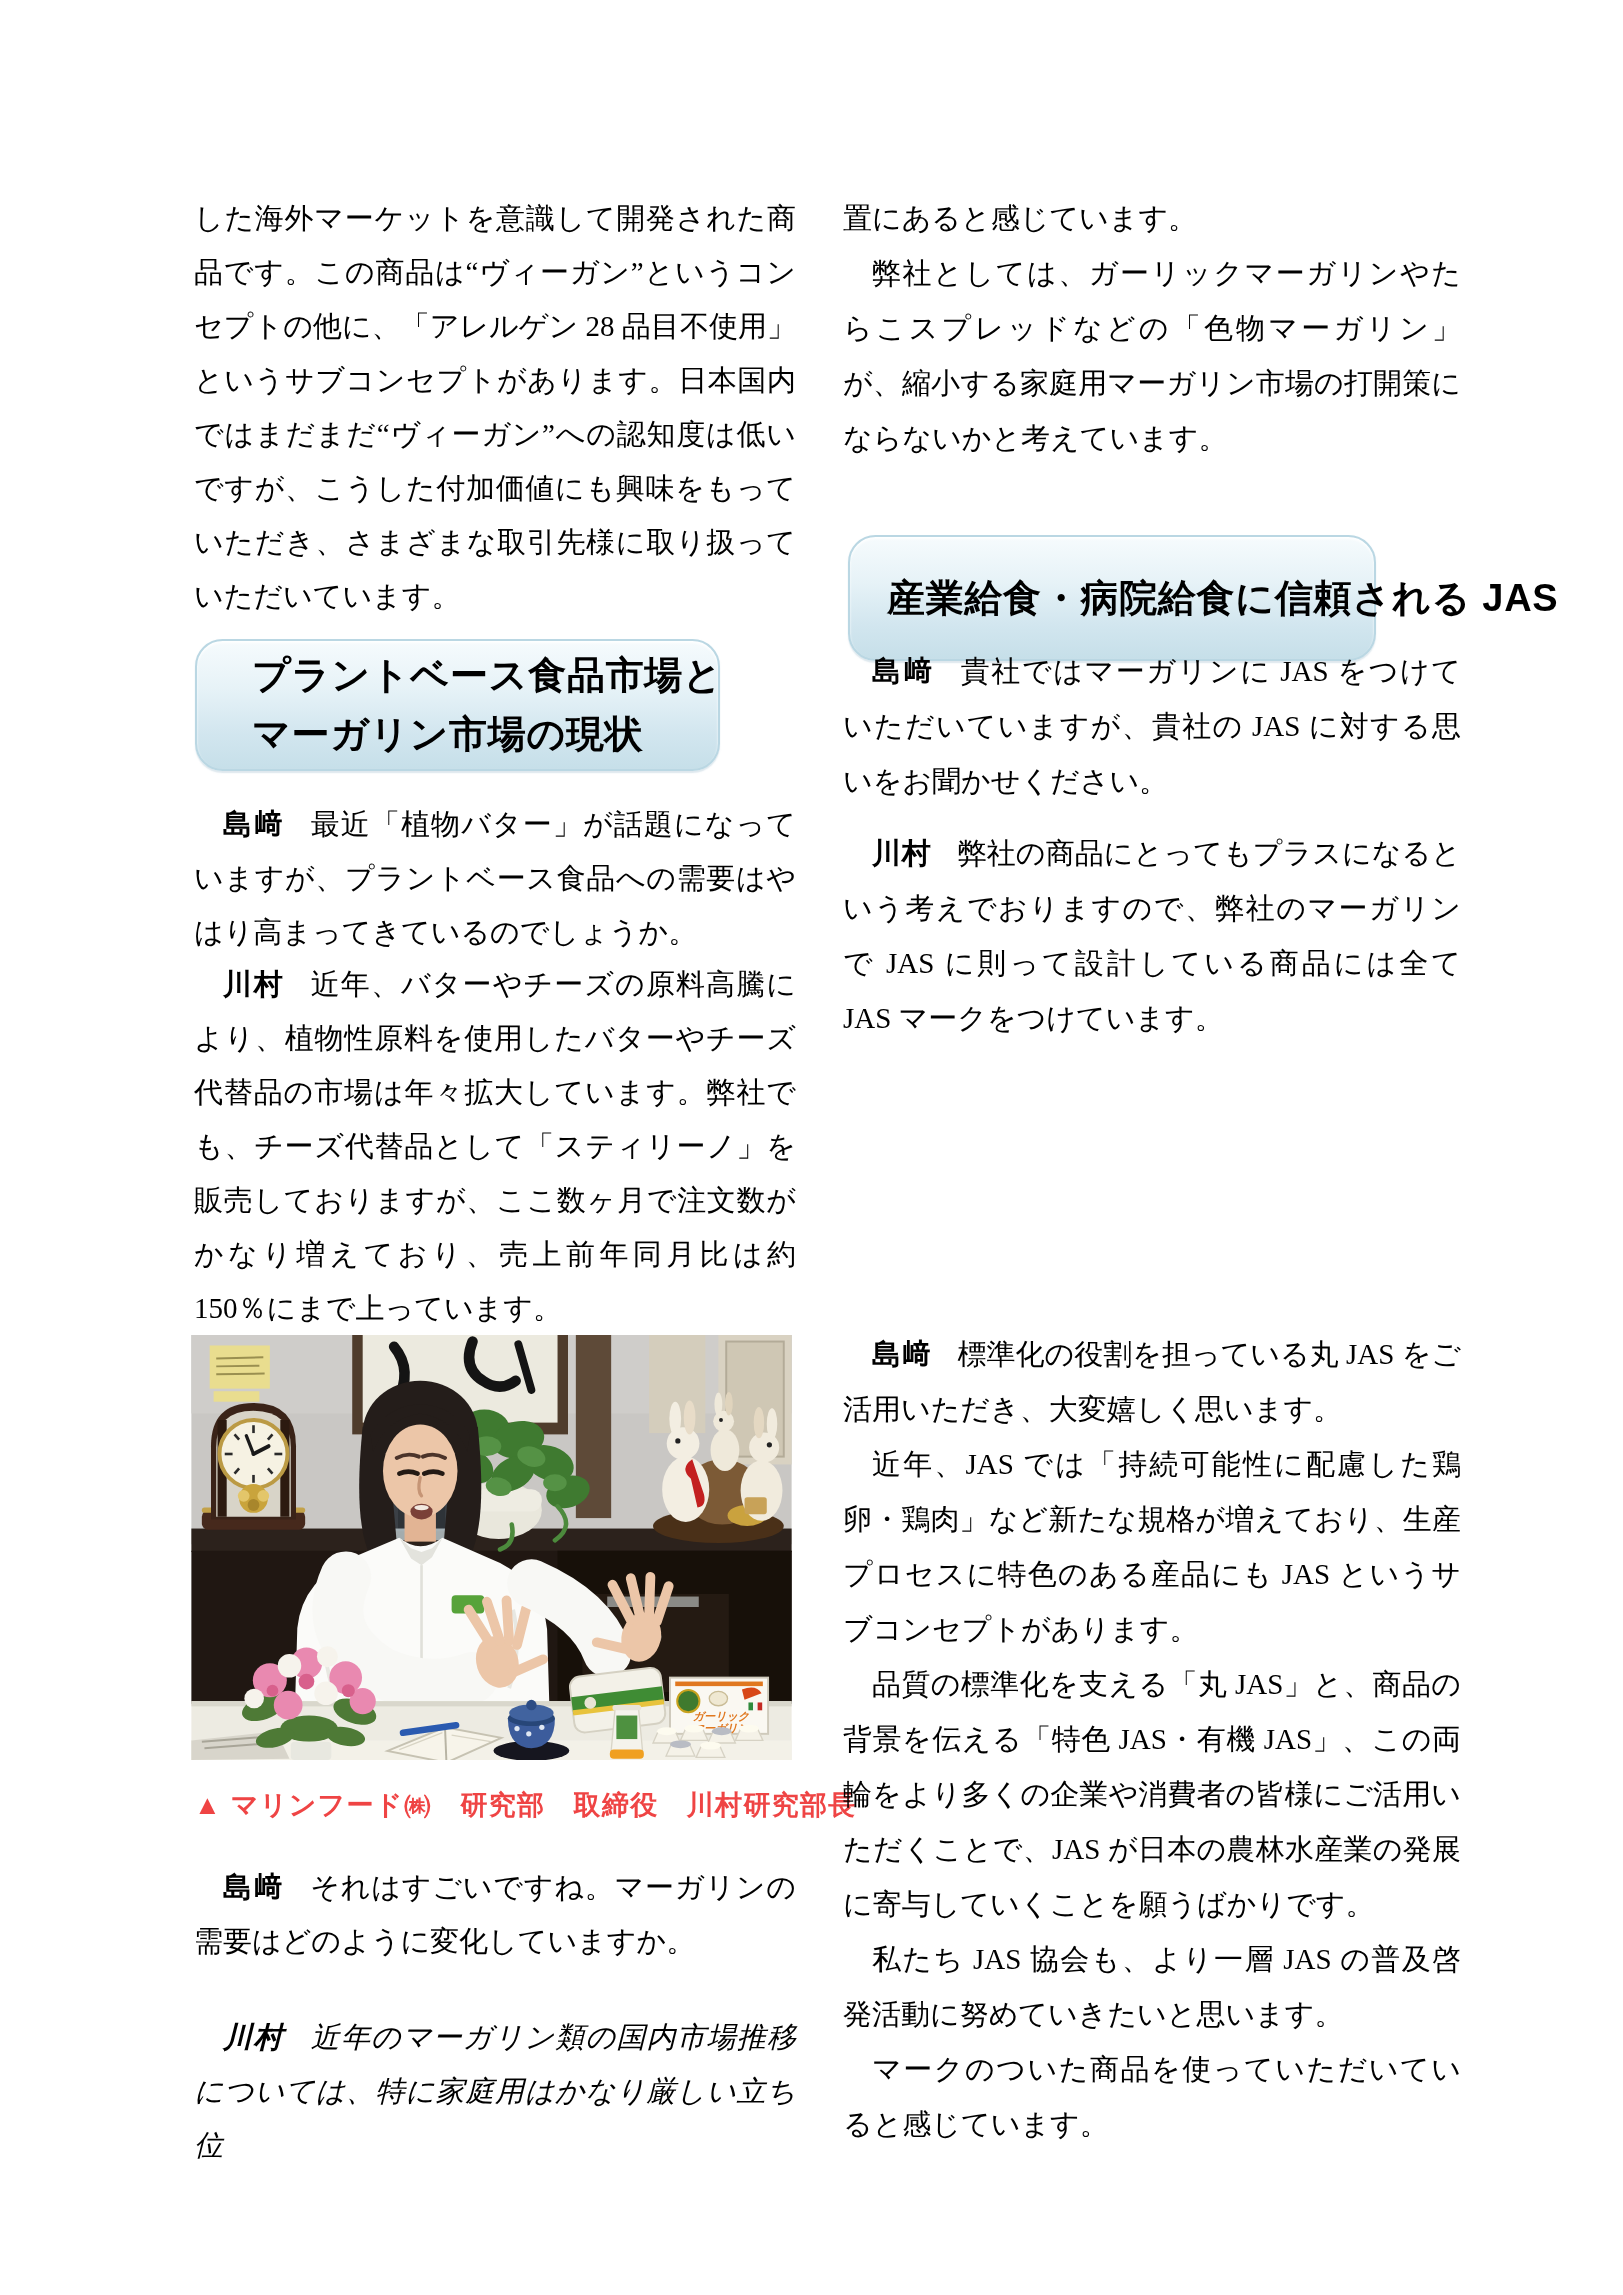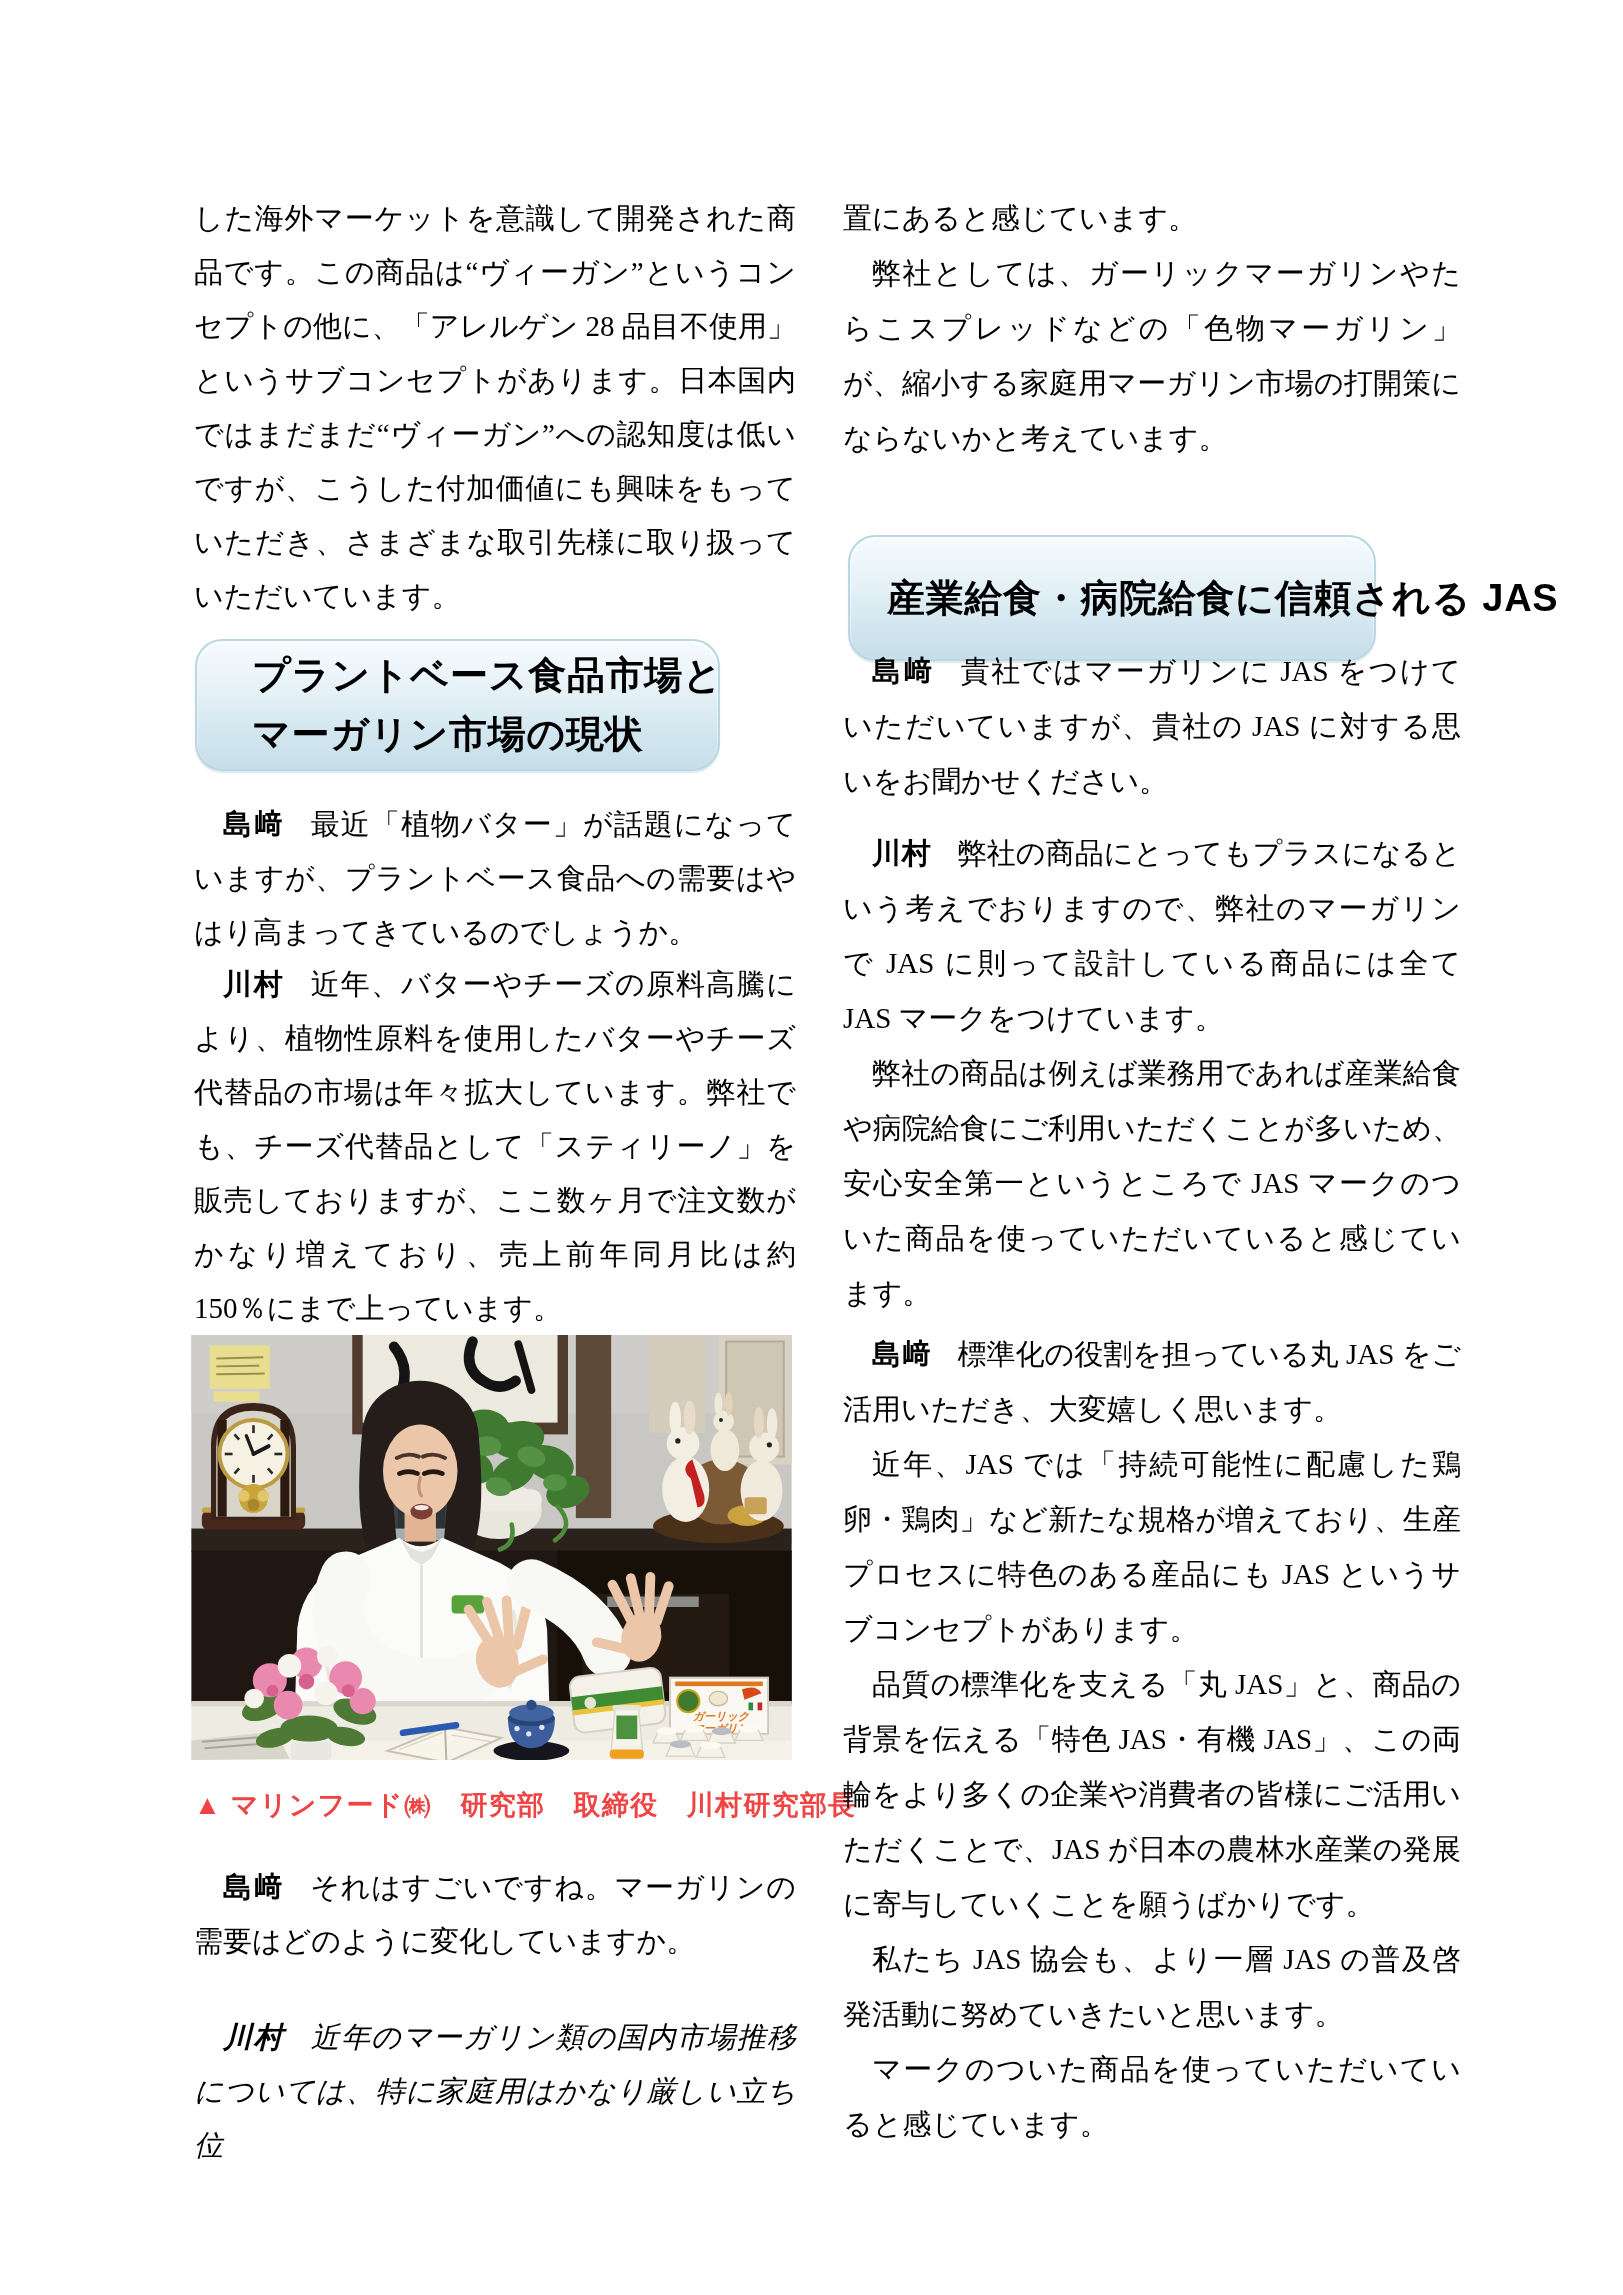--- a/index.html
+++ b/index.html
@@ -368,21 +368,20 @@
   <div class="hbox hbox-r">
     <div class="ht">産業給食・病院給食に信頼される JAS</div>
   </div>
 
   <div class="block col col-r" style="left:843px;top:644px;width:618px;">
     <p class="indent"><span class="name">島﨑</span><span>貴社ではマーガリンに JAS をつけていただいていますが、貴社の JAS に対する思いをお聞かせください。</span></p>
   </div>
 
   <div class="block col col-r" style="left:843px;top:826px;width:618px;">
     <p class="indent"><span class="name">川村</span><span>弊社の商品にとってもプラスになるという考えでおりますので、弊社のマーガリンで JAS に則って設計している商品には全て JAS マークをつけています。</span></p>
-    <p class="indent">弊社の商品は例えば業務用であれば産業給食や病院給食にご利用いただくことが多いため、安心安全第一というところで JAS マークのついた商品を使っていただいていると感じています。</p>
   </div>
 
   <div class="block col col-r" style="left:843px;top:1327px;width:618px;">
     <p class="indent"><span class="name">島﨑</span><span>標準化の役割を担っている丸 JAS をご活用いただき、大変嬉しく思います。</span></p>
     <p class="indent">近年、JAS では「持続可能性に配慮した鶏卵・鶏肉」など新たな規格が増えており、生産プロセスに特色のある産品にも JAS というサブコンセプトがあります。</p>
     <p class="indent">品質の標準化を支える「丸 JAS」と、商品の背景を伝える「特色 JAS・有機 JAS」、この両輪をより多くの企業や消費者の皆様にご活用いただくことで、JAS が日本の農林水産業の発展に寄与していくことを願うばかりです。</p>
     <p class="indent">私たち JAS 協会も、より一層 JAS の普及啓発活動に努めていきたいと思います。</p>
     <p class="indent">マークのついた商品を使っていただいていると感じています。</p>
   </div>
 

